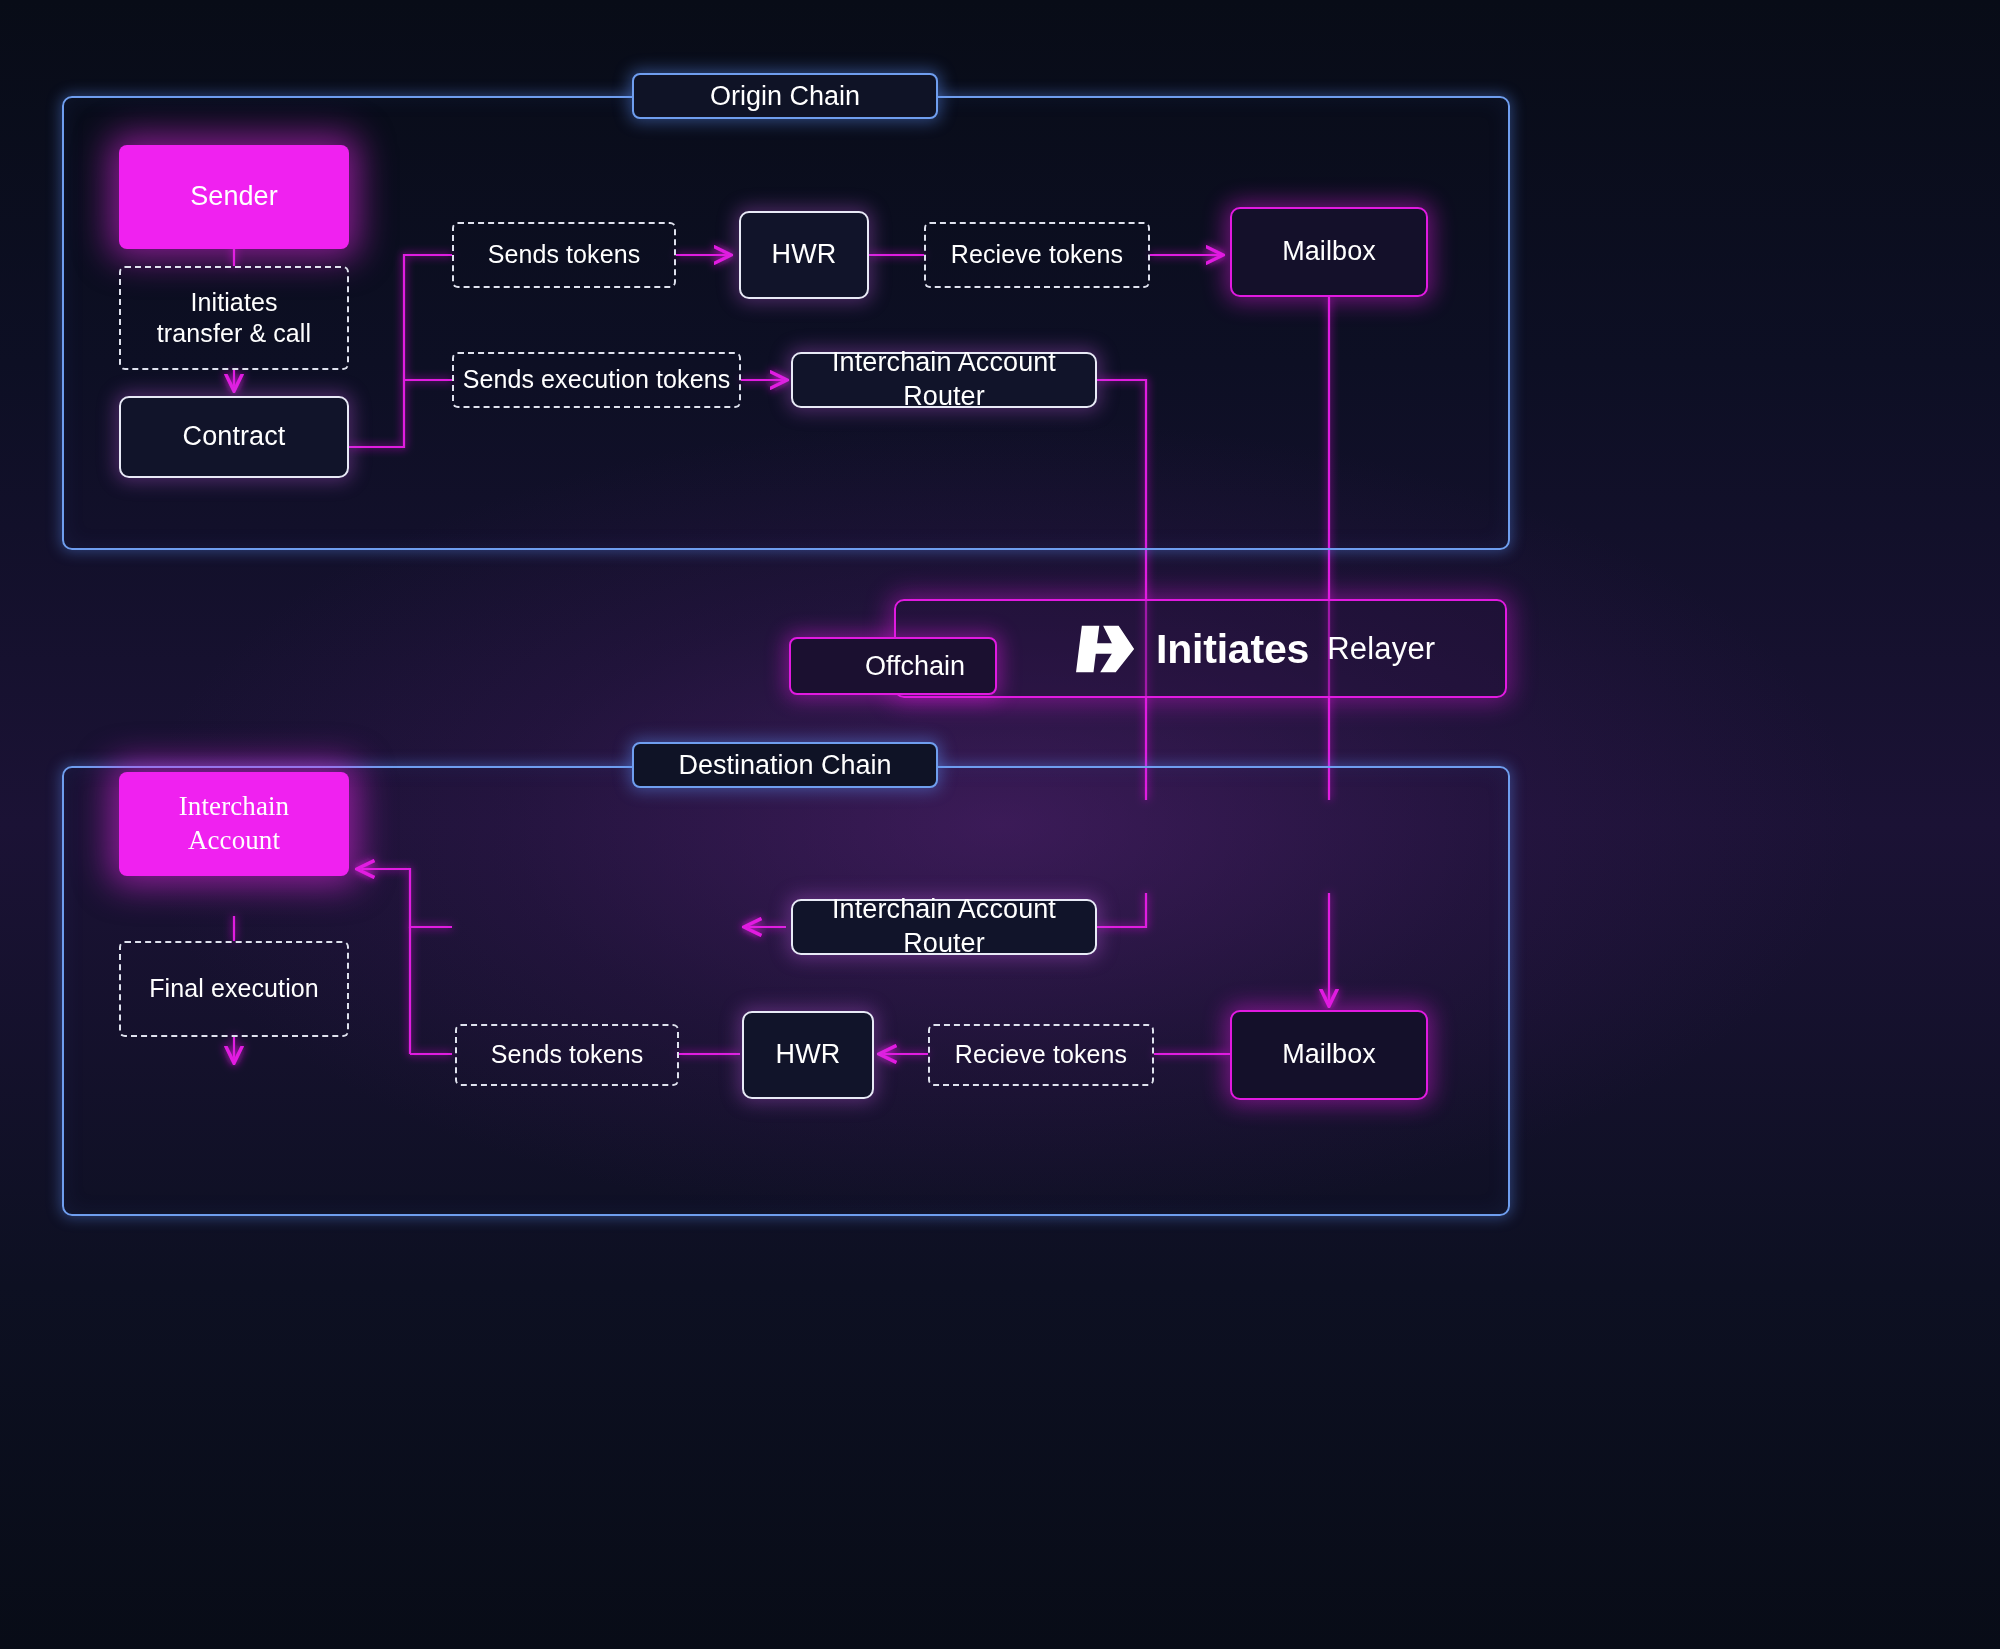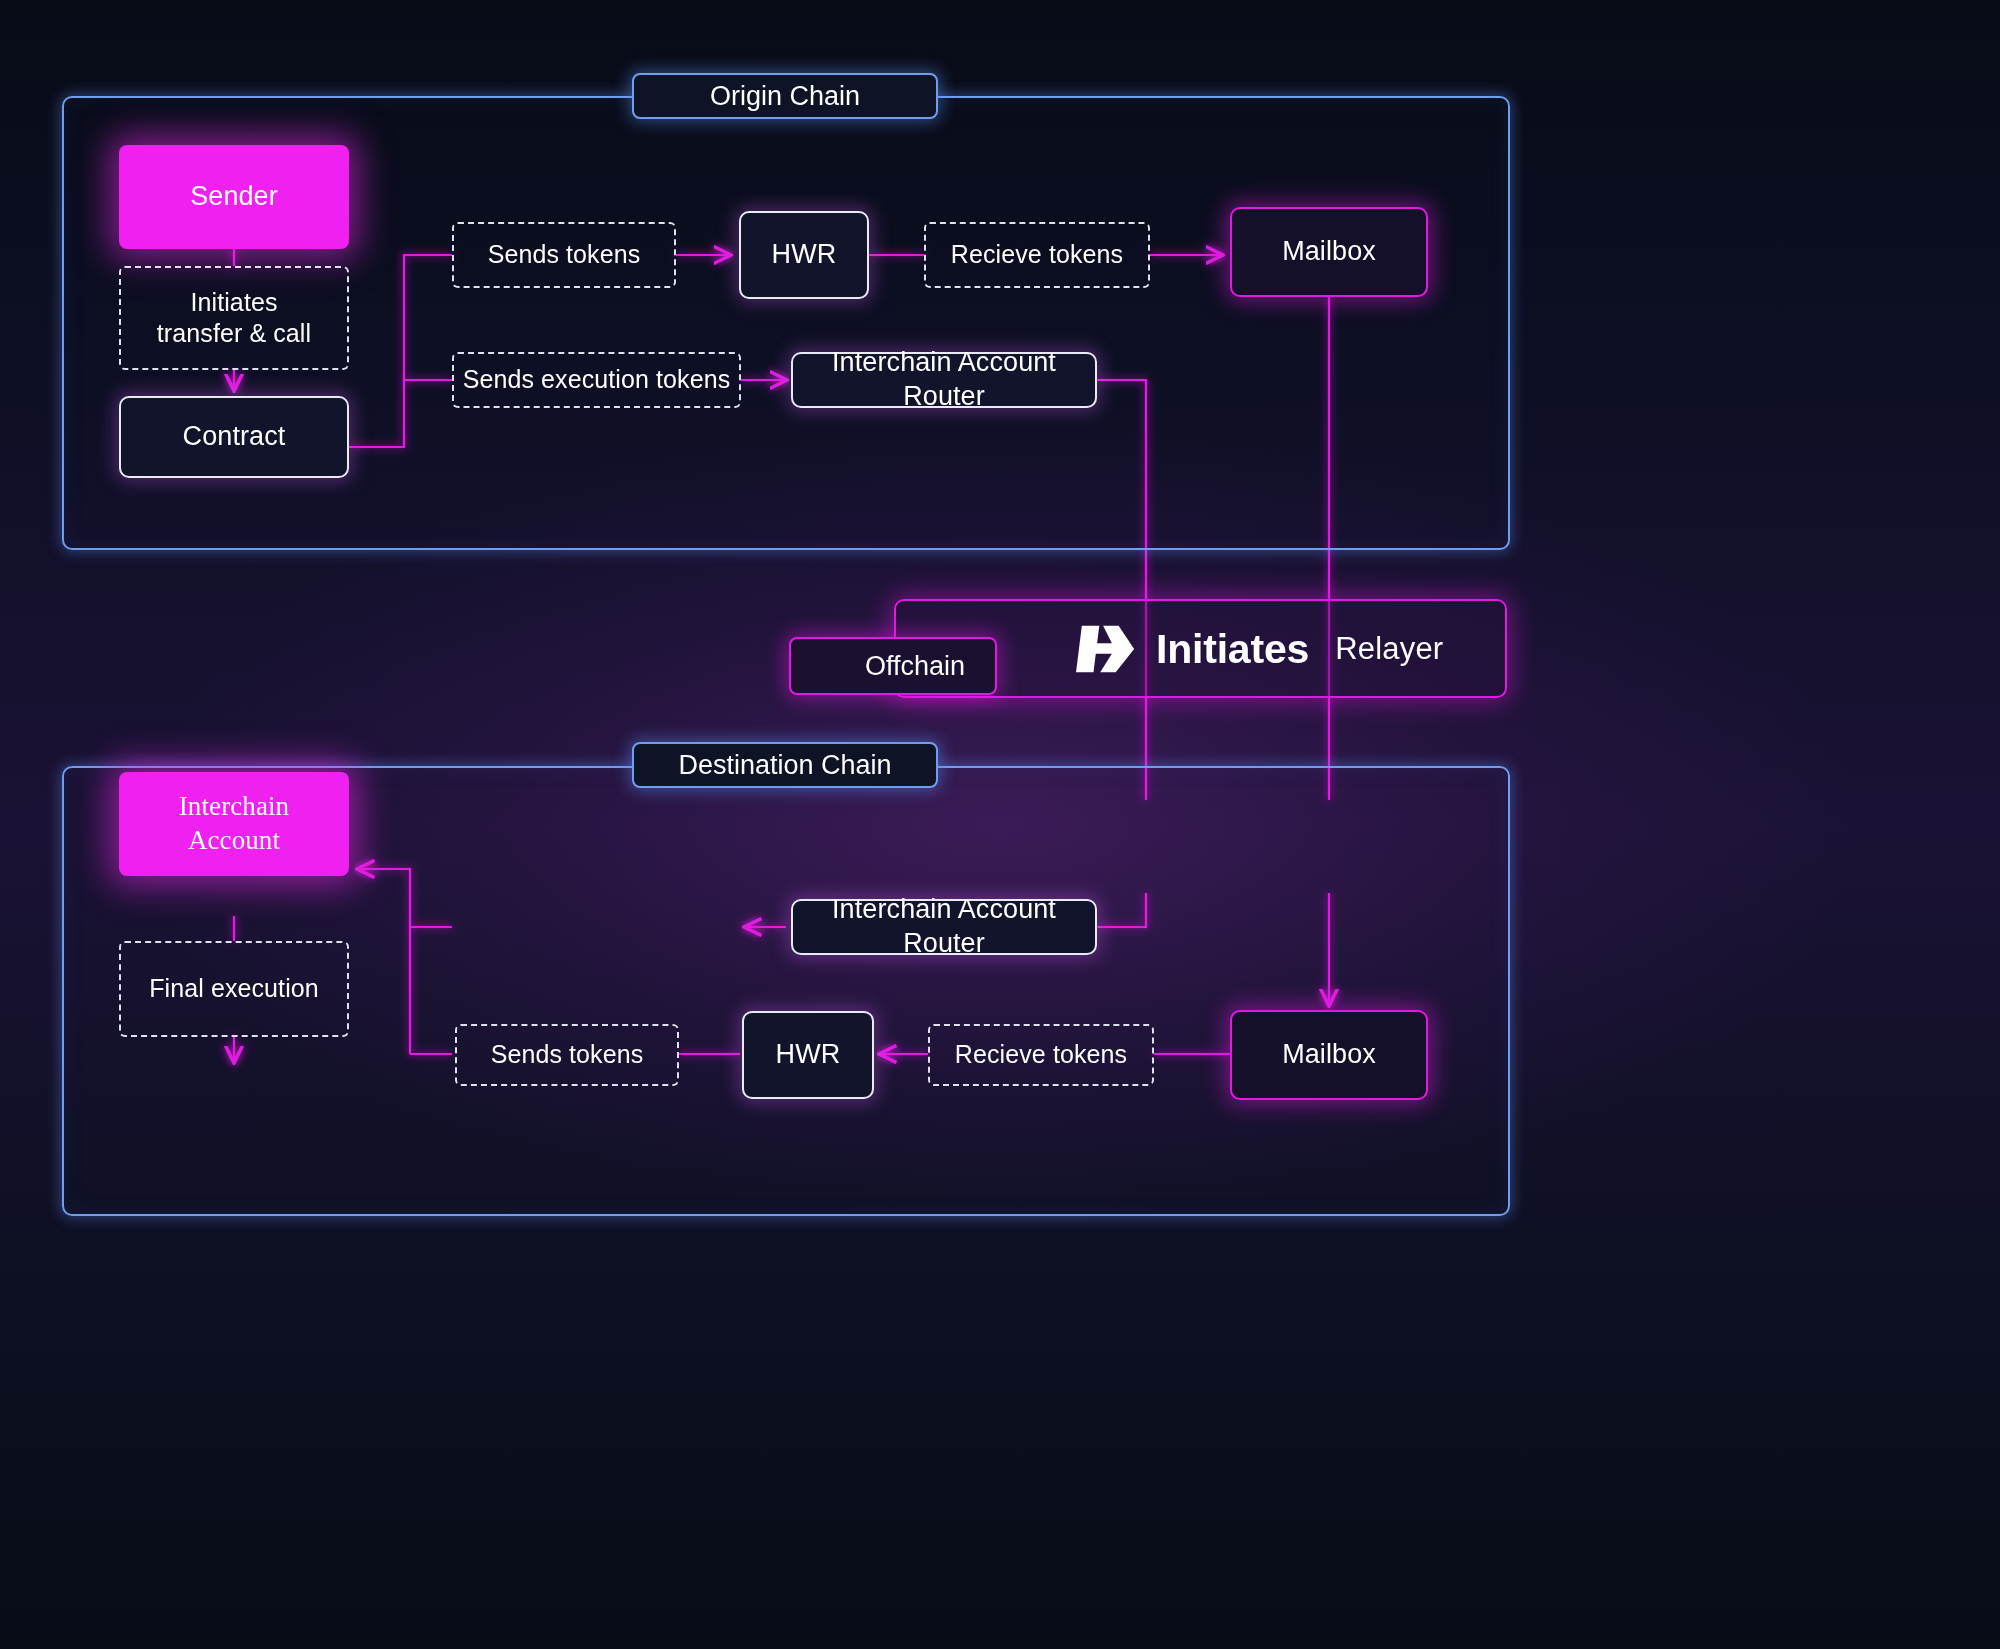--- a/index.html
+++ b/index.html
@@ -106,21 +106,21 @@
     display:flex; align-items:center; justify-content:center;
     box-shadow: 0 0 20px 4px rgba(225,26,225,0.45);
     z-index: 7;
   }
   .brand {
     position:absolute;
     display:flex; align-items:center; gap:18px;
     z-index: 7;
   }
   .brand-name { color:#fff; font-size:41px; font-weight:bold; letter-spacing:-0.2px; }
-  .brand-sub  { color:#fff; font-size:31px; letter-spacing:.2px; margin-left:8px; }
+  .brand-sub  { color:#fff; font-size:31px; letter-spacing:.2px; }
   .brand-logo { width:62px; height:62px; display:block; }
 </style>
 </head>
 <body>
 
 <div id="stage">
 
   <svg id="svg-layer" viewBox="0 0 2000 1649" xmlns="http://www.w3.org/2000/svg">
     <defs>
       <marker id="arrow-r" markerWidth="9" markerHeight="9" refX="7.5" refY="4.5" orient="auto">

